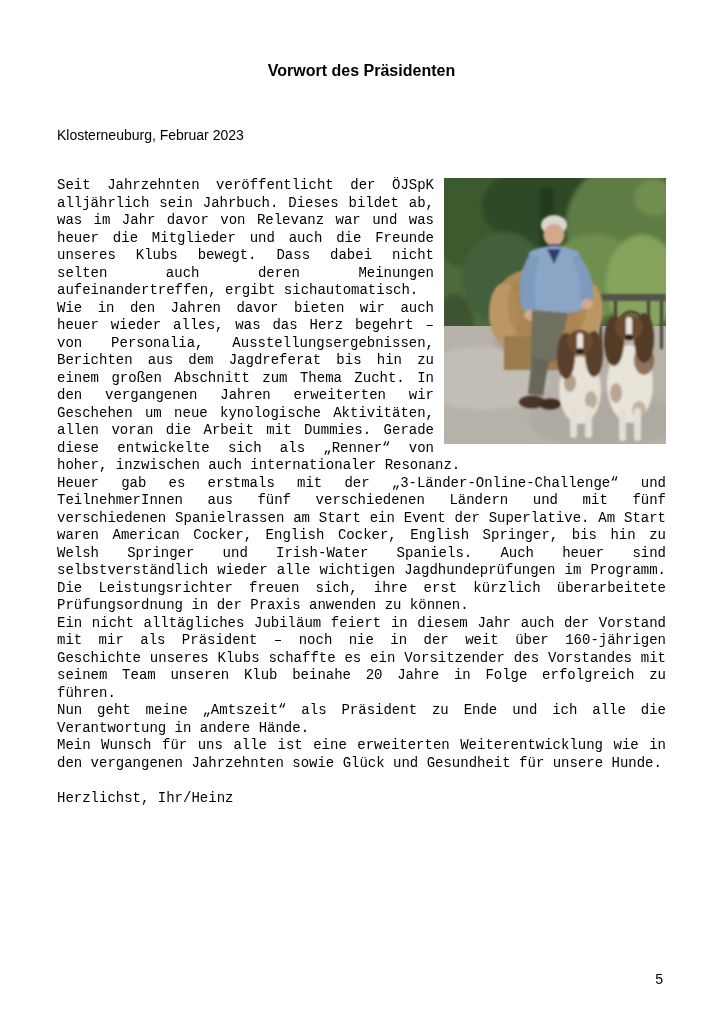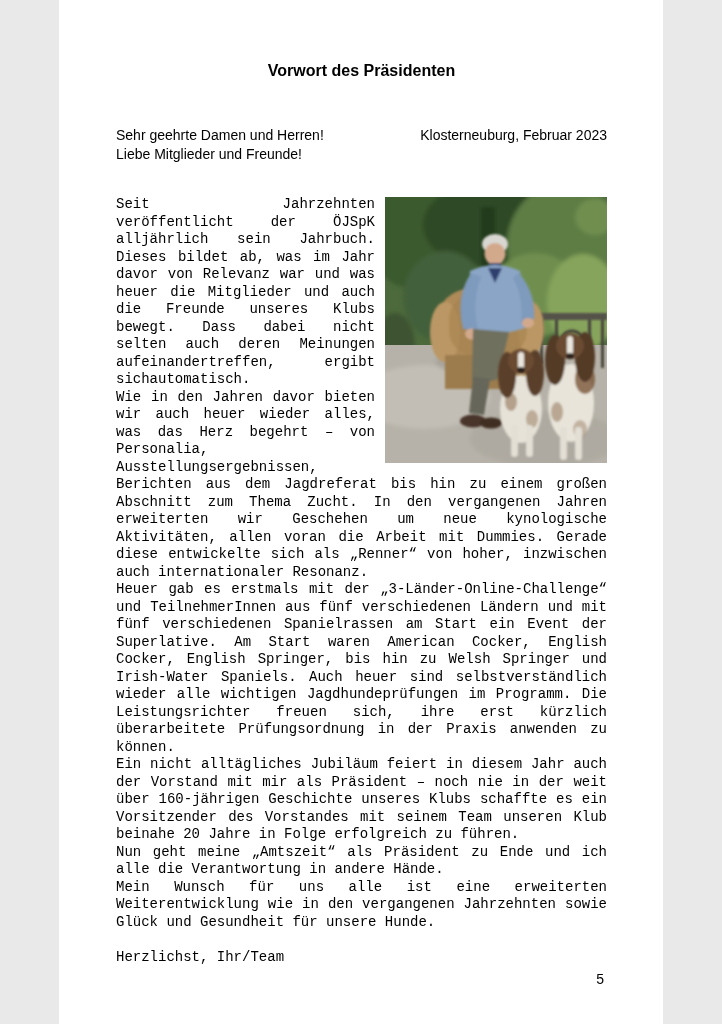--- a/index.html
+++ b/index.html
@@ -1,18 +1,18 @@
 <!DOCTYPE html>
 <html lang="de"><head>
 <meta charset="utf-8">
 <style>
   html,body { margin:0; padding:0; background:#e9e9e9; }
   .page {
     position: relative;
-    width: 604px;
+    width: 722px;
     height: 1024px;
     margin: 0 auto;
     background: #ffffff;
     color: #000000;
     font-family: "Liberation Sans", sans-serif;
     font-size: 14px;
     line-height: 17.5px;
     box-sizing: border-box;
     padding: 62px 56px 0 57px;
     overflow: hidden;
@@ -53,24 +53,20 @@
   }
 </style>
 </head>
 <body>
 
 <div class="page">
 
   <div class="doc-title">Vorwort des Präsidenten</div>
 
   <div class="greeting">
-    <div>
-      <div>Sehr geehrte Damen und Herren!</div>
-      <div>Liebe Mitglieder und Freunde!</div>
-    </div>
     <div>Klosterneuburg, Februar 2023</div>
   </div>
 
   <div class="body-text">
 
     <div class="photo-wrap">
       <svg viewBox="0 0 222 266" xmlns="http://www.w3.org/2000/svg">
         <defs>
           <filter id="soft" x="-20%" y="-20%" width="140%" height="140%">
             <feGaussianBlur stdDeviation="2.2"></feGaussianBlur>
@@ -163,18 +159,18 @@
       </svg>
     </div>
 
     <p>Seit Jahrzehnten veröffentlicht der ÖJSpK alljährlich sein Jahrbuch. Dieses bildet ab, was im Jahr davor von Relevanz war und was heuer die Mitglieder und auch die Freunde unseres Klubs bewegt. Dass dabei nicht selten auch deren Meinungen aufeinandertreffen, ergibt sichautomatisch.</p>
     <p>Wie in den Jahren davor bieten wir auch heuer wieder alles, was das Herz begehrt – von Personalia, Ausstellungsergebnissen, Berichten aus dem Jagdreferat bis hin zu einem großen Abschnitt zum Thema Zucht. In den vergangenen Jahren erweiterten wir Geschehen um neue kynologische Aktivitäten, allen voran die Arbeit mit Dummies. Gerade diese entwickelte sich als „Renner“ von hoher, inzwischen auch internationaler Resonanz.</p>
     <p>Heuer gab es erstmals mit der „3-Länder-Online-Challenge“ und TeilnehmerInnen aus fünf verschiedenen Ländern und mit fünf verschiedenen Spanielrassen am Start ein Event der Superlative. Am Start waren American Cocker, English Cocker, English Springer, bis hin zu Welsh Springer und Irish-Water Spaniels. Auch heuer sind selbstverständlich wieder alle wichtigen Jagdhundeprüfungen im Programm. Die Leistungsrichter freuen sich, ihre erst kürzlich überarbeitete Prüfungsordnung in der Praxis anwenden zu können.</p>
     <p>Ein nicht alltägliches Jubiläum feiert in diesem Jahr auch der Vorstand mit mir als Präsident – noch nie in der weit über 160-jährigen Geschichte unseres Klubs schaffte es ein Vorsitzender des Vorstandes mit seinem Team unseren Klub beinahe 20 Jahre in Folge erfolgreich zu führen.</p>
     <p>Nun geht meine „Amtszeit“ als Präsident zu Ende und ich alle die Verantwortung in andere Hände.</p>
     <p>Mein Wunsch für uns alle ist eine erweiterten Weiterentwicklung wie in den vergangenen Jahrzehnten sowie Glück und Gesundheit für unsere Hunde.</p>
 
-    <div class="closing-line">Herzlichst, Ihr/Team</div>
+    <div class="closing-line">Herzlichst, Ihr/Heinz</div>
   </div>
 
   <div class="page-number">5</div>
 
 </div>
 
 </body></html>

